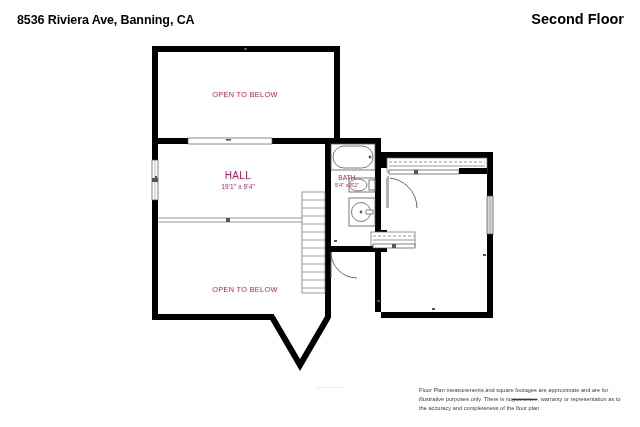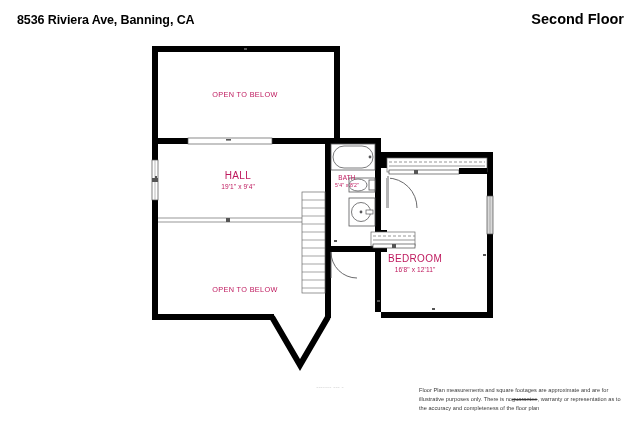--- a/index.html
+++ b/index.html
@@ -290,24 +290,20 @@
 
   <div class="room-label label-open-bottom">
     <span class="room-name">OPEN TO BELOW</span>
   </div>
 
   <div class="room-label label-bath">
     <span class="room-name">BATH</span>
     <span class="room-dims">5'4" x 8'2"</span>
   </div>
 
-  <div class="room-label label-bedroom">
-    <span class="room-name">BEDROOM</span>
-    <span class="room-dims">16'8" x 12'11"</span>
-  </div>
 
   <div id="faint-caption">------- --- -</div>
 </div>
 
 <div id="disclaimer">
   <span>Floor Plan measurements and square footages are approximate and are for</span>
   <span>illustrative purposes only. There is no</span><span class="strike">guarantee</span><span>, warranty or representation</span>
   <span>as to the accuracy and completeness of the floor plan</span>
 </div>
 

